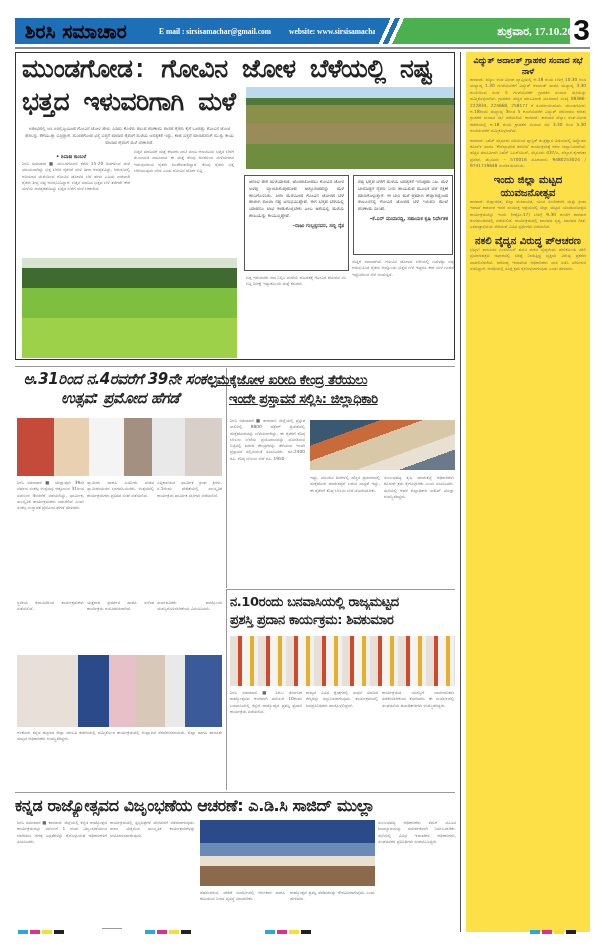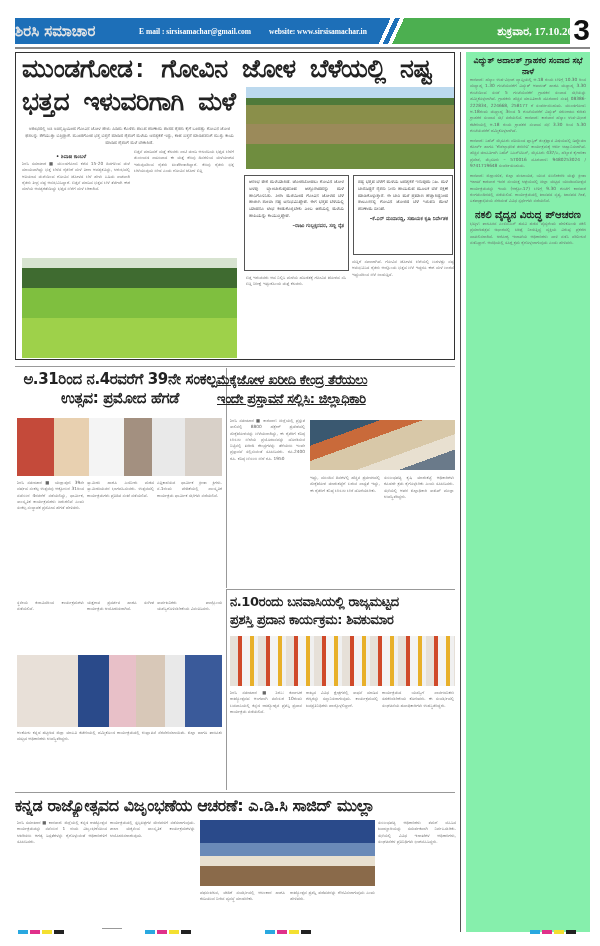--- a/index.html
+++ b/index.html
@@ -2,23 +2,23 @@
 <html><head>
 <meta charset="utf-8">
 <style>
   * { box-sizing: border-box; margin: 0; padding: 0; }
   html, body { width: 600px; height: 946px; background: #fff; overflow: hidden; }
   body { font-family: "DejaVu Sans", sans-serif; color: #222; position: relative; }
 
   
   .masthead { position: absolute; left: 15px; top: 18px; width: 575px; height: 26px; display: flex; }
   .mast-blue { background: #1d6fb8; width: 380px; height: 26px; display: flex; align-items: center; position: relative; }
-  .mast-logo { color: #e5e5e5; font-weight: bold; font-size: 15px; padding-left: 0; width: 120px; font-family: "DejaVu Sans", sans-serif; }
+  .mast-logo { color: #000000; font-weight: bold; font-size: 19px; padding-left: 10px; width: 120px; font-family: "DejaVu Sans", sans-serif; }
   .mast-email, .mast-web { color: #fff; font-family: "Liberation Serif", serif; font-size: 7.5px; font-weight: bold; }
-  .mast-email { margin-left: 4px; width: 130px; }
+  .mast-email { margin-left: 24px; width: 130px; }
   .mast-web { margin-left: 0px; }
   .mast-slash { position: absolute; left: 360px; top: 0; width: 40px; height: 26px;
      background: linear-gradient(115deg, #1d6fb8 0 30%, #fff 30% 38%, #1d6fb8 38% 48%, #fff 48% 56%, #4caf50 56%); }
   .mast-green { background: #4caf50; flex: 1; display: flex; align-items: center; justify-content: flex-end; padding-right: 6px; margin-left: 20px; }
   .mast-date { color: #fff; font-family: "Liberation Serif", serif; font-size: 11px; font-weight: bold; }
   .mast-page { position: absolute; right: 0; top: -4px; font-family: "Liberation Sans", sans-serif; font-weight: bold; font-size: 30px; color: #111; background:#fff; padding-left:3px; line-height: 32px; }
   .mast-rule { position: absolute; left: 15px; top: 47px; width: 575px; height: 2px; background: #888; }
 
   
   .lead { position: absolute; left: 15px; top: 52px; width: 440px; height: 308px; border: 1.5px solid #333; }
@@ -75,21 +75,21 @@
   .h-kannada { left: 15px; top: 795px; width: 440px; font-size: 16px; line-height: 22px; }
   .kannada-col1 { position: absolute; left: 17px; top: 820px; width: 90px; }
   .kannada-col2 { position: absolute; left: 110px; top: 820px; width: 85px; }
   .photo-meeting { position: absolute; left: 200px; top: 820px; width: 175px; height: 66px;
     background: linear-gradient(180deg, #2a4a8a 0 35%, #6a8ab8 35% 55%, #e8e0d0 55% 70%, #8a6a4a 70% 100%); }
   .kannada-col3 { position: absolute; left: 200px; top: 890px; width: 85px; }
   .kannada-col4 { position: absolute; left: 290px; top: 890px; width: 85px; }
   .kannada-col5 { position: absolute; left: 378px; top: 820px; width: 78px; }
 
   
-  .sidebar { position: absolute; left: 466px; top: 52px; width: 124px; height: 880px; background: #86efac; padding: 3px 4px; }
+  .sidebar { position: absolute; left: 466px; top: 52px; width: 124px; height: 880px; background: #fde047; padding: 3px 4px; }
   .side-head { font-family: "DejaVu Sans", sans-serif; font-weight: bold; color: #222; text-align: center; line-height: 13px; }
   .side-head.small { font-size: 8px; line-height: 11px; }
   .side-head.big { font-size: 10px; line-height: 13px; }
   .side-text { font-size: 4.3px; line-height: 6.4px; color: #666; text-align: justify; }
   .side-block { margin-bottom: 3px; }
 
   
   .colorbar { position: absolute; top: 930px; display: flex; gap: 2px; }
   .colorbar span { display: block; width: 10px; height: 4px; }
   .c-cyan { background: #29a8e0; } .c-mag { background: #e0308a; } .c-yel { background: #f4e030; } .c-blk { background: #222; }
@@ -133,33 +133,33 @@
   <div class="col-text lead-col4">ಮತ್ತಿಗೆ ಸವಾಲಾಗಿದೆ. ಗೋವಿನ ಜೋಳದ ಬೆಳೆಯಲ್ಲಿ ಬಹಳಷ್ಟು ನಷ್ಟ ಅನುಭವಿಸಿದ ರೈತರು ಅಲ್ಲೊಂದು ಭತ್ತದ ಬೆಳೆ ಇದ್ದರೂ ಈಗ ಮಳೆ ಬಾರದೆ ಇದ್ದುದರಿಂದ ಬೆಳೆ ಬಾಡುತ್ತಿದೆ.</div>
 </div>
 
 <div class="rule-h" style="left:15px;top:366px;width:440px;"></div>
 <div class="rule-v" style="left:226px;top:368px;height:220px;"></div>
 <div class="rule-v" style="left:226px;top:590px;height:200px;"></div>
 <div class="rule-h" style="left:226px;top:589px;width:229px;"></div>
 <div class="rule-h" style="left:15px;top:792px;width:440px;"></div>
 <div class="rule-v" style="left:460px;top:52px;height:880px;background:#555;"></div>
 
-<div class="head-mid h-sankalpa" style="white-space:normal;">ಅ.31ರಿಂದ ನ.4ರವರೆಗೆ 39ನೇ ಸಂಕಲ್ಪ ಉತ್ಸವ: ಪ್ರಮೋದ ಹೆಗಡೆ</div>
+<div class="head-mid h-sankalpa" style="white-space:normal;font-style:italic;">ಅ.31ರಿಂದ ನ.4ರವರೆಗೆ 39ನೇ ಸಂಕಲ್ಪ ಉತ್ಸವ: ಪ್ರಮೋದ ಹೆಗಡೆ</div>
 <div class="photo-sankalpa"></div>
 <div class="col-text sankalpa-col1">ಶಿರಸಿ ಸಮಾಚಾರ ■ ಯಲ್ಲಾಪುರ: 39ನೇ ವರ್ಷದ ಸಂಕಲ್ಪ ಉತ್ಸವವು ಅಕ್ಟೋಬರ 31ರಿಂದ ನವೆಂಬರ 4ರವರೆಗೆ ನಡೆಯಲಿದ್ದು, ಧಾರ್ಮಿಕ, ಸಾಂಸ್ಕೃತಿಕ ಕಾರ್ಯಕ್ರಮಗಳು ಜರುಗಲಿವೆ ಎಂದು ಸಂಕಲ್ಪ ಸಂಸ್ಥಾಪಕ ಪ್ರಮೋದ ಹೆಗಡೆ ಹೇಳಿದರು.</div>
 <div class="col-text sankalpa-col2">ಸ್ವಾಮೀಜಿ ಹಾಗೂ ಎಡನೀರು ಮಠದ ಸ್ವಾಮೀಜಿಯವರ ಭಾಗವಹಿಸುವರು. ಉತ್ಸವದಲ್ಲಿ ಕಾರ್ಯಕ್ರಮಗಳು ಪ್ರತಿದಿನ ಸಂಜೆ ನಡೆಯಲಿದೆ.</div>
 <div class="col-text sankalpa-col3">ಎತ್ತಿಕಾಣಿಸುವ ಧಾರ್ಮಿಕ ಕ್ರೀಡಾ ಕ್ರಿಗಳು. ನ.1ರಂದು ವೇದಿಕೆಯಲ್ಲಿ ಸಾಂಸ್ಕೃತಿಕ ಕಾರ್ಯಕ್ರಮ ಧಾರ್ಮಿಕ ಸಭೆಗಳು ನಡೆಯಲಿವೆ.</div>
 <div class="col-text sankalpa-tail1" style="top:600px;">ಸ್ಥಳೀಯ ಕಲಾವಿದರಿಂದ ಕಾರ್ಯಕ್ರಮಗಳು ನಡೆಯಲಿವೆ.</div>
 <div class="col-text sankalpa-tail2" style="top:600px;">ಯಕ್ಷಗಾನ ಪ್ರದರ್ಶನ ಹಾಗೂ ಸಂಗೀತ ಕಾರ್ಯಕ್ರಮ ಆಯೋಜಿಸಲಾಗಿದೆ.</div>
 <div class="col-text sankalpa-tail3" style="top:600px;">ಸಾರ್ವಜನಿಕರು ಪಾಲ್ಗೊಂಡು ಯಶಸ್ವಿಗೊಳಿಸಬೇಕೆಂದು ವಿನಂತಿಸಿದರು.</div>
 <div class="photo-banner"></div>
 <div class="col-text caption-banner">ಅಂಕೋಲ ಕನ್ನಡ ಪಟ್ಟಣದ ಜಿಲ್ಲಾ ಮಾಹಿತಿ ಕಚೇರಿಯಲ್ಲಿ ಹಮ್ಮಿಕೊಂಡ ಕಾರ್ಯಕ್ರಮದಲ್ಲಿ ಉದ್ಘಾಟನೆ ನೆರವೇರಿಸಲಾಯಿತು. ಜಿಲ್ಲಾ ಹಾಗೂ ತಾಲೂಕು ಮಟ್ಟದ ಅಧಿಕಾರಿಗಳು ಉಪಸ್ಥಿತರಿದ್ದರು.</div>
 
 <div class="head-mid h-mekke">ಮೆಕ್ಕೆಜೋಳ ಖರೀದಿ ಕೇಂದ್ರ ತೆರೆಯಲು</div>
-<div class="head-mid h-mekke" style="top:389px;">ಇಂದೇ ಪ್ರಸ್ತಾವನೆ ಸಲ್ಲಿಸಿ: ಜಿಲ್ಲಾಧಿಕಾರಿ</div>
+<div class="head-mid h-mekke" style="top:389px;margin-left:12px;">ಇಂದೇ ಪ್ರಸ್ತಾವನೆ ಸಲ್ಲಿಸಿ: ಜಿಲ್ಲಾಧಿಕಾರಿ</div>
 <div class="col-text mekke-col1">ಶಿರಸಿ ಸಮಾಚಾರ ■ ಕಾರವಾರ: ಜಿಲ್ಲೆಯಲ್ಲಿ ಪ್ರಸ್ತುತ ಸಾಲಿನಲ್ಲಿ 8800 ಹೆಕ್ಟೇರ್ ಪ್ರದೇಶದಲ್ಲಿ ಮೆಕ್ಕೆಜೋಳವನ್ನು ಬೆಳೆಯಲಾಗಿದ್ದು, ಈ ರೈತರಿಗೆ ಕನಿಷ್ಠ ಬೆಂಬಲ ಬೆಲೆಯ ಪ್ರಯೋಜನವನ್ನು ದೊರಕಿಸುವ ನಿಟ್ಟಿನಲ್ಲಿ ಖರೀದಿ ಕೇಂದ್ರಗಳನ್ನು ತೆರೆಯಲು ಇಂದೇ ಪ್ರಸ್ತಾವನೆ ಸಲ್ಲಿಸುವಂತೆ ಸೂಚಿಸಿದರು. ರೂ.2400 ರೂ. ಕನಿಷ್ಠ ಬೆಂಬಲ ಬೆಲೆ ರೂ. 1950</div>
 <div class="photo-mekke"></div>
 <div class="col-text mekke-col2">ಇದ್ದು, ಮುಂದಿನ ದಿನಗಳಲ್ಲಿ ಹೆಚ್ಚಿನ ಪ್ರಮಾಣದಲ್ಲಿ ಮೆಕ್ಕೆಜೋಳ ಮಾರುಕಟ್ಟೆಗೆ ಬರುವ ಸಾಧ್ಯತೆ ಇದ್ದು, ಈ ರೈತರಿಗೆ ಕನಿಷ್ಠ ಬೆಂಬಲ ಬೆಲೆ ದೊರೆಯಬೇಕು.</div>
 <div class="col-text mekke-col3">ಸಂಬಂಧಪಟ್ಟ ಕೃಷಿ ಮಾರುಕಟ್ಟೆ ಅಧಿಕಾರಿಗಳು ಕೂಡಲೇ ಕ್ರಮ ಕೈಗೊಳ್ಳಬೇಕು ಎಂದು ಸೂಚಿಸಿದರು. ಸಭೆಯಲ್ಲಿ ಅಪರ ಜಿಲ್ಲಾಧಿಕಾರಿ ಸಾಜಿದ್ ಮುಲ್ಲಾ ಉಪಸ್ಥಿತರಿದ್ದರು.</div>
 
 <div class="head-mid h-banavasi">ನ.10ರಂದು ಬನವಾಸಿಯಲ್ಲಿ ರಾಜ್ಯಮಟ್ಟದ</div>
 <div class="head-mid h-banavasi" style="top:611px;">ಪ್ರಶಸ್ತಿ ಪ್ರದಾನ ಕಾರ್ಯಕ್ರಮ: ಶಿವಕುಮಾರ</div>
 <div class="photo-banavasi"></div>
 <div class="col-text banavasi-col1">ಶಿರಸಿ ಸಮಾಚಾರ ■ ಶಿರಸಿ: ಕರ್ನಾಟಕ ರಾಜ್ಯೋತ್ಸವದ ಅಂಗವಾಗಿ ನವೆಂಬರ 10ರಂದು ಬನವಾಸಿಯಲ್ಲಿ ಕನ್ನಡ ರಾಜ್ಯೋತ್ಸವ ಪ್ರಶಸ್ತಿ ಪ್ರದಾನ ಕಾರ್ಯಕ್ರಮ ನಡೆಯಲಿದೆ.</div>
 <div class="col-text banavasi-col2">ರಾಜ್ಯದ ವಿವಿಧ ಕ್ಷೇತ್ರಗಳಲ್ಲಿ ಸಾಧನೆ ಮಾಡಿದ ಗಣ್ಯರನ್ನು ಸನ್ಮಾನಿಸಲಾಗುವುದು. ಕಾರ್ಯಕ್ರಮದಲ್ಲಿ ಜನಪ್ರತಿನಿಧಿಗಳು ಪಾಲ್ಗೊಳ್ಳಲಿದ್ದಾರೆ.</div>
@@ -175,20 +175,21 @@
 
 <div class="sidebar">
   <div class="side-block">
     <div class="side-head small">ವಿದ್ಯುತ್ ಅದಾಲತ್ ಗ್ರಾಹಕರ ಸಂವಾದ ಸಭೆ ನಾಳೆ</div>
     <div class="side-text">ಕಾರವಾರ: ಹೆಸ್ಕಾಂ ಉಪ-ವಿಭಾಗ ವ್ಯಾಪ್ತಿಯಲ್ಲಿ ಅ.18 ರಂದು ಬೆಳಿಗ್ಗೆ 10.30 ರಿಂದ ಮಧ್ಯಾಹ್ನ 1.30 ಗಂಟೆಯವರೆಗೆ ವಿದ್ಯುತ್ ಅದಾಲತ್ ಹಾಗೂ ಮಧ್ಯಾಹ್ನ 3.30 ಗಂಟೆಯಿಂದ ಸಂಜೆ 5 ಗಂಟೆಯವರೆಗೆ ಗ್ರಾಹಕರ ಸಂವಾದ ಸಭೆಯನ್ನು ಹಮ್ಮಿಕೊಳ್ಳಲಾಗಿದೆ. ಗ್ರಾಹಕರು ಹೆಚ್ಚಿನ ಮಾಹಿತಿಗಾಗಿ ದೂರವಾಣಿ ಸಂಖ್ಯೆ 08386-222834, 224668, 258177 ಗೆ ಸಂಪರ್ಕಿಸಬಹುದು. ಮುಂಡಗೋಡ: ಅ.18ರಂದು ಮಧ್ಯಾಹ್ನ 3ರಿಂದ 5 ಗಂಟೆಯವರೆಗೆ ವಿದ್ಯುತ್ ಸರಬರಾಜು ಕುರಿತು ಗ್ರಾಹಕರ ಸಂವಾದ ಸಭೆ ನಡೆಯಲಿದೆ. ಕಾರವಾರ: ಕಾರವಾರ ಹೆಸ್ಕಾಂ ಉಪ-ವಿಭಾಗ ಕಚೇರಿಯಲ್ಲಿ ಅ.18 ರಂದು ಗ್ರಾಹಕರ ಸಂವಾದ ಸಭೆ 3.30 ರಿಂದ 5.30 ಗಂಟೆಯವರೆಗೆ ಹಮ್ಮಿಕೊಳ್ಳಲಾಗಿದೆ.</div>
   </div>
   <div class="side-block">
     <div class="side-text">ಕಾರವಾರ: ಸಿಪೆಟ್ ಮೈಸೂರು ವತಿಯಿಂದ ಪ್ಲಾಸ್ಟಿಕ್ ತಂತ್ರಜ್ಞಾನ ವಿಷಯದಲ್ಲಿ ಡಿಪ್ಲೊಮಾ ಕೋರ್ಸ್ ಹಾಗೂ 'ಕೌಶಲ್ಯಾಧರಿತ ತರಬೇತಿ' ಕಾರ್ಯಕ್ರಮಕ್ಕೆ ಅರ್ಜಿ ಆಹ್ವಾನಿಸಲಾಗಿದೆ. ಹೆಚ್ಚಿನ ಮಾಹಿತಿಗಾಗಿ ಸಿಪೆಟ್ ಸಿಎಸ್‌ಟಿಎಸ್, ಮೈಸೂರು 437/ಎ, ಹೆಬ್ಬಾಳ ಕೈಗಾರಿಕಾ ಪ್ರದೇಶ, ಮೈಸೂರು – 570016 ದೂರವಾಣಿ: 9480253024 / 9741719648 ಸಂಪರ್ಕಿಸಬಹುದು.</div>
   </div>
   <div class="side-block">
+    <div class="side-head big">ಇಂದು ಜಿಲ್ಲಾ ಮಟ್ಟದ ಯುವಜನೋತ್ಸವ</div>
     <div class="side-text">ಕಾರವಾರ: ಜಿಲ್ಲಾಡಳಿತ, ಜಿಲ್ಲಾ ಪಂಚಾಯತ, ಯುವ ಸಬಲೀಕರಣ ಮತ್ತು ಕ್ರೀಡಾ ಇಲಾಖೆ ಕಾರವಾರ ಇವರ ಸಂಯುಕ್ತ ಆಶ್ರಯದಲ್ಲಿ ಜಿಲ್ಲಾ ಮಟ್ಟದ ಯುವಜನೋತ್ಸವ ಕಾರ್ಯಕ್ರಮವನ್ನು ಇಂದು (ಅಕ್ಟೋ.17) ಬೆಳಿಗ್ಗೆ 9.30 ಗಂಟೆಗೆ ಕಾರವಾರ ರಂಗಮಂದಿರದಲ್ಲಿ ನಡೆಯಲಿದೆ. ಕಾರ್ಯಕ್ರಮದಲ್ಲಿ ಜಾನಪದ ನೃತ್ಯ, ಜಾನಪದ ಗೀತೆ, ಏಕಪಾತ್ರಾಭಿನಯ ಸೇರಿದಂತೆ ವಿವಿಧ ಸ್ಪರ್ಧೆಗಳು ನಡೆಯಲಿವೆ.</div>
   </div>
   <div class="side-block">
     <div class="side-head big">ನಕಲಿ ವೈದ್ಯನ ವಿರುದ್ಧ ಪ್ಆಚರಣ</div>
     <div class="side-text">ಭಟ್ಕಳ: ತಾಲೂಕಿನ ಎಂಬಿಬಿಎಸ್ ಪದವಿ ಪಡೆದ ವೈದ್ಯರೆಂದು ಹೇಳಿಕೊಂಡು ನಕಲಿ ಪ್ರಮಾಣಪತ್ರದ ಆಧಾರದಲ್ಲಿ ಚಿಕಿತ್ಸೆ ನೀಡುತ್ತಿದ್ದ ವ್ಯಕ್ತಿಯ ವಿರುದ್ಧ ಪ್ರಕರಣ ದಾಖಲಿಸಲಾಗಿದೆ. ಆರೋಗ್ಯ ಇಲಾಖೆಯ ಅಧಿಕಾರಿಗಳು ದಾಳಿ ನಡೆಸಿ ಪರಿಶೀಲನೆ ನಡೆಸಿದ್ದಾರೆ. ಅವಧಿಯಲ್ಲಿ ಸೂಕ್ತ ಕ್ರಮ ಕೈಗೊಳ್ಳಲಾಗುವುದು ಎಂದು ಹೇಳಿದರು.</div>
   </div>
 </div>
 
 <div class="colorbar" style="left:18px;">
   <span class="c-cyan"></span>

